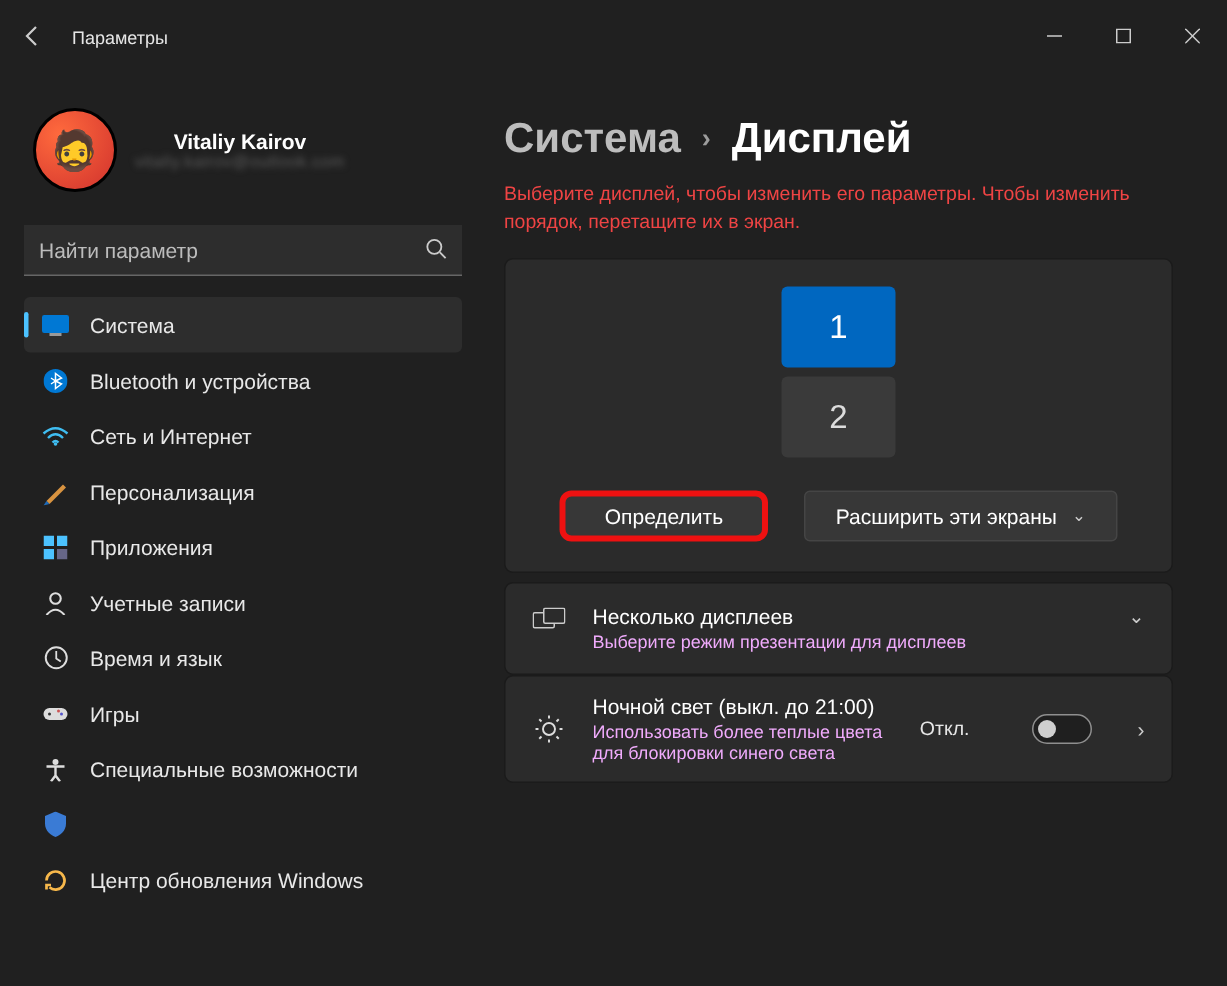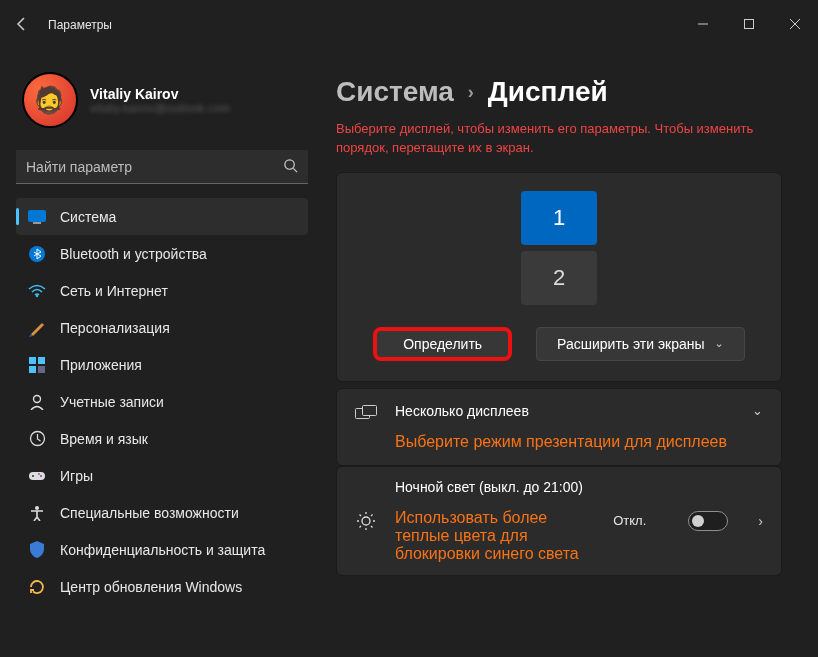--- a/index.html
+++ b/index.html
@@ -11,21 +11,21 @@
   .back-arrow { width: 20px; display:flex; align-items:center; justify-content:center; cursor:pointer;}
   .app-title { font-size: 12px; color: #e6e6e6; }
   .win-controls { display: flex; }
   .win-btn { width: 46px; height: 32px; display:flex; align-items:center; justify-content:center; cursor:pointer; color:#ccc; }
 
   .body { flex:1; display:flex; overflow:hidden; }
 
   .sidebar { width: 320px; padding: 16px 12px 0 16px; display:flex; flex-direction:column; }
   .profile { display:flex; align-items:center; gap:12px; padding: 8px 6px 18px 6px; }
   .avatar { width:56px; height:56px; border-radius:50%; background: radial-gradient(circle at 30% 30%, #ff6a3d, #d1322d); display:flex; align-items:center; justify-content:center; font-size:26px; color:#1a1a1a; border:2px solid #000; }
-  .profile-text { display:flex; flex-direction:column; }
+  .profile-text { display:flex; flex-direction:column;align-items:center; }
   .profile-name { font-size:14px; font-weight:600; }
   .profile-email { font-size:11px; color:#5c5c5c; filter: blur(2px); letter-spacing:0.4px;}
   .search-wrap { position:relative; margin: 4px 0 14px 0; }
   .search { width:100%; height:34px; background:#2d2d2d; border:none; border-bottom:1px solid #666; color:#5eead4; font-size:14px; padding:0 34px 0 10px; outline:none;}
   .search::placeholder { color:#bcbcbc; }
   .search-icon { position:absolute; right:10px; top:8px; color:#ccc; font-size:15px; }
 
   .nav { flex:1; overflow-y:auto; }
   .nav::-webkit-scrollbar { width:4px; } .nav::-webkit-scrollbar-thumb { background:#4a4a4a; border-radius:2px; }
   .nav-item { display:flex; align-items:center; gap:14px; height:37px; padding:0 10px 0 12px; border-radius:4px; cursor:pointer; font-size:14px; color:#e8e8e8; position:relative;}
@@ -49,21 +49,21 @@
   .display-actions { display:flex; gap:24px; justify-content:center; }
   .btn { height:34px; background:#373737; border:1px solid #454545; border-radius:4px; color:#fff; font-size:14px; padding:0 20px; cursor:pointer; display:flex; align-items:center; justify-content:center; }
   .btn.identify { border:4px solid #e11; border-radius:8px; padding:0 26px; box-shadow:0 0 0 2px rgba(0,0,0,0); }
   .btn.dropdown { gap:10px; }
   .btn .chev { font-size:11px; color:#ccc; }
 
   .setting-row { display:flex; gap:18px; padding:14px 18px; margin-top:4px; cursor:pointer; }
   .setting-icon { width:22px; height:22px; display:flex; align-items:center; justify-content:center; color:#d6d6d6;}
   .setting-text { flex:1; }
   .setting-title { font-size:14px; color:#fff; }
-  .setting-sub { font-size:16px; color:#f97316; margin-top:14px;}
+  .setting-sub { font-size:12px; color:#f0abfc; margin-top:2px;}
   .row-chev { color:#ccc; font-size:13px; }
 
   .section-header { font-size:14px; font-weight:600; margin:20px 0 8px 4px; color:#fff; }
 
   .toggle-row { display:flex; align-items:center; gap:18px; padding:12px 18px; }
   .toggle-text { flex:1; }
   .toggle-state { font-size:13px; color:#e6e6e6; margin-right:24px; }
   .switch { width:40px; height:20px; background:#1f1f1f; border:1px solid #8f8f8f; border-radius:20px; position:relative; cursor:pointer; }
   .switch .knob { position:absolute; left:3px; top:3px; width:12px; height:12px; background:#cfcfcf; border-radius:50%; }
   .arrow-right { color:#ccc; font-size:14px; margin-left:12px; }
@@ -204,21 +204,20 @@
               </svg>
             </span>
           <span>Специальные возможности</span>
         </div>
         <div class="nav-item">
           <span class="nav-icon">
               <svg width="14" height="17">
                 <path d="M7 0 L14 3 v5 c0 5 -4 8 -7 9 c-3 -1 -7 -4 -7 -9 V3 Z" fill="#3a7bd5"></path>
               </svg>
             </span>
-          <span>Конфиденциальность и защита</span>
         </div>
         <div class="nav-item">
           <span class="nav-icon">
               <svg width="16" height="16">
                 <path d="M2 8a6 6 0 1 1 2 4.5" stroke="#f7b84b" fill="none" stroke-width="1.8"></path>
                 <path d="M2 14v-3h3" stroke="#f7b84b" fill="none" stroke-width="1.8"></path>
               </svg>
             </span>
           <span>Центр обновления Windows</span>
         </div>

